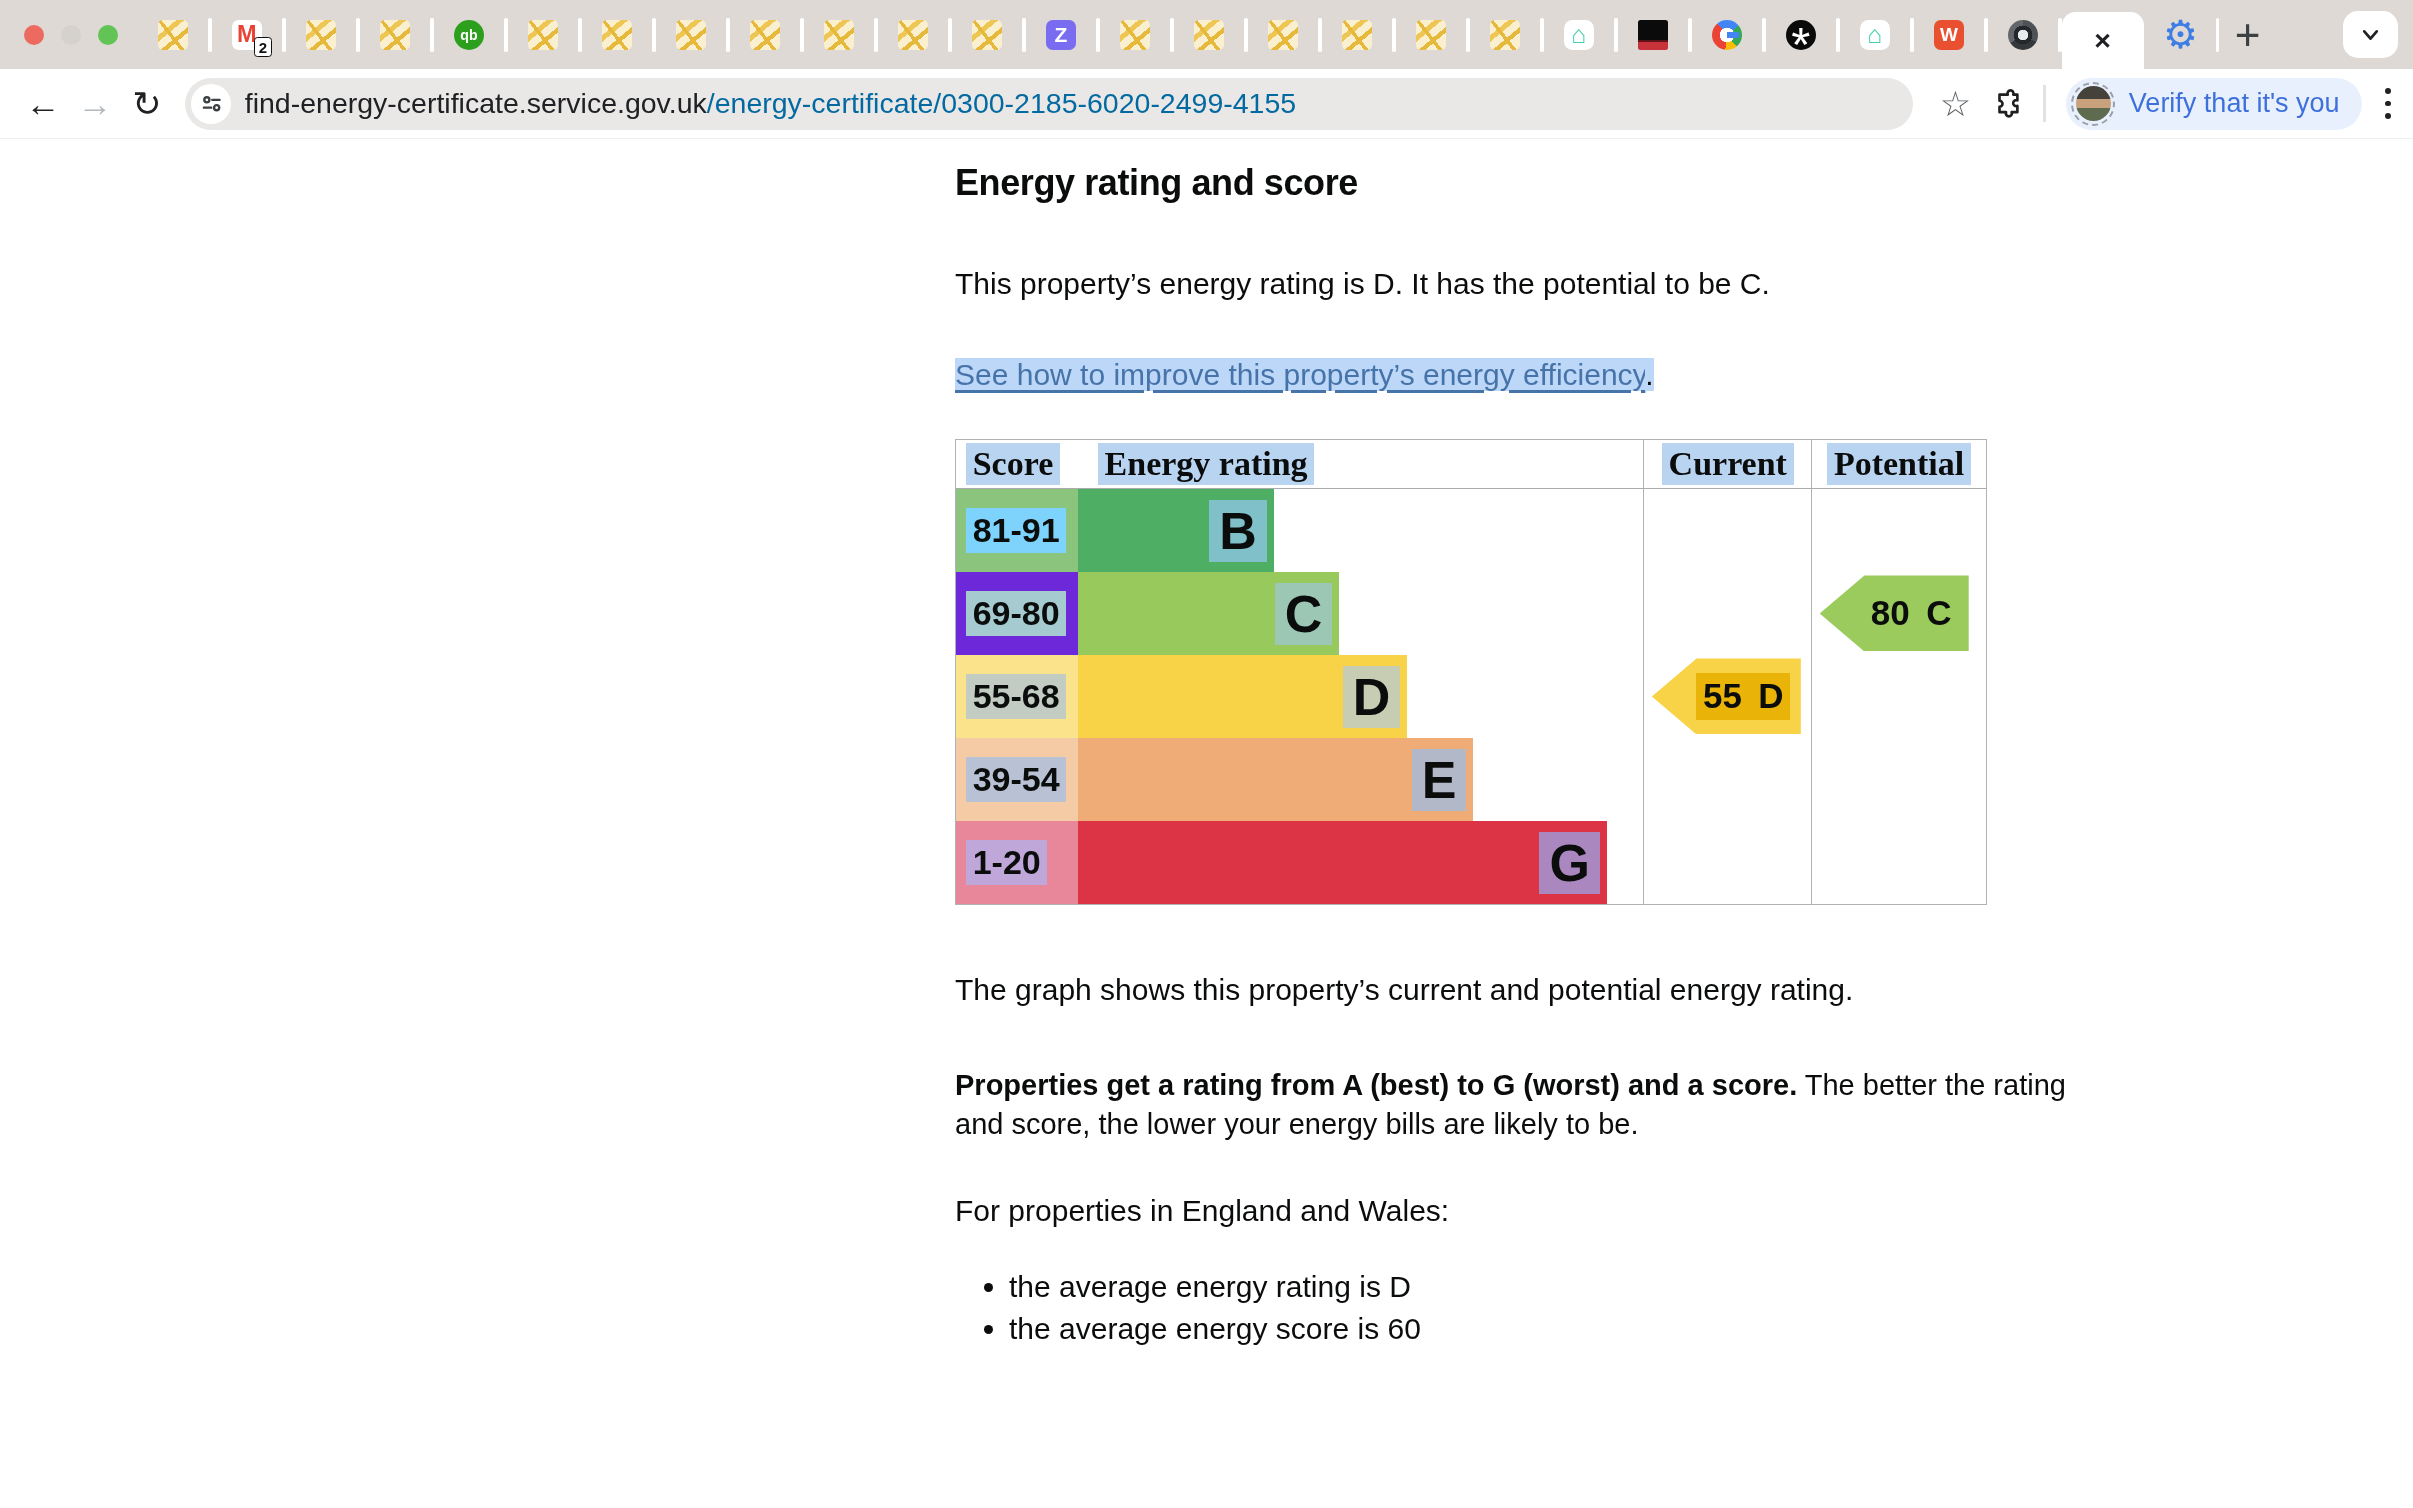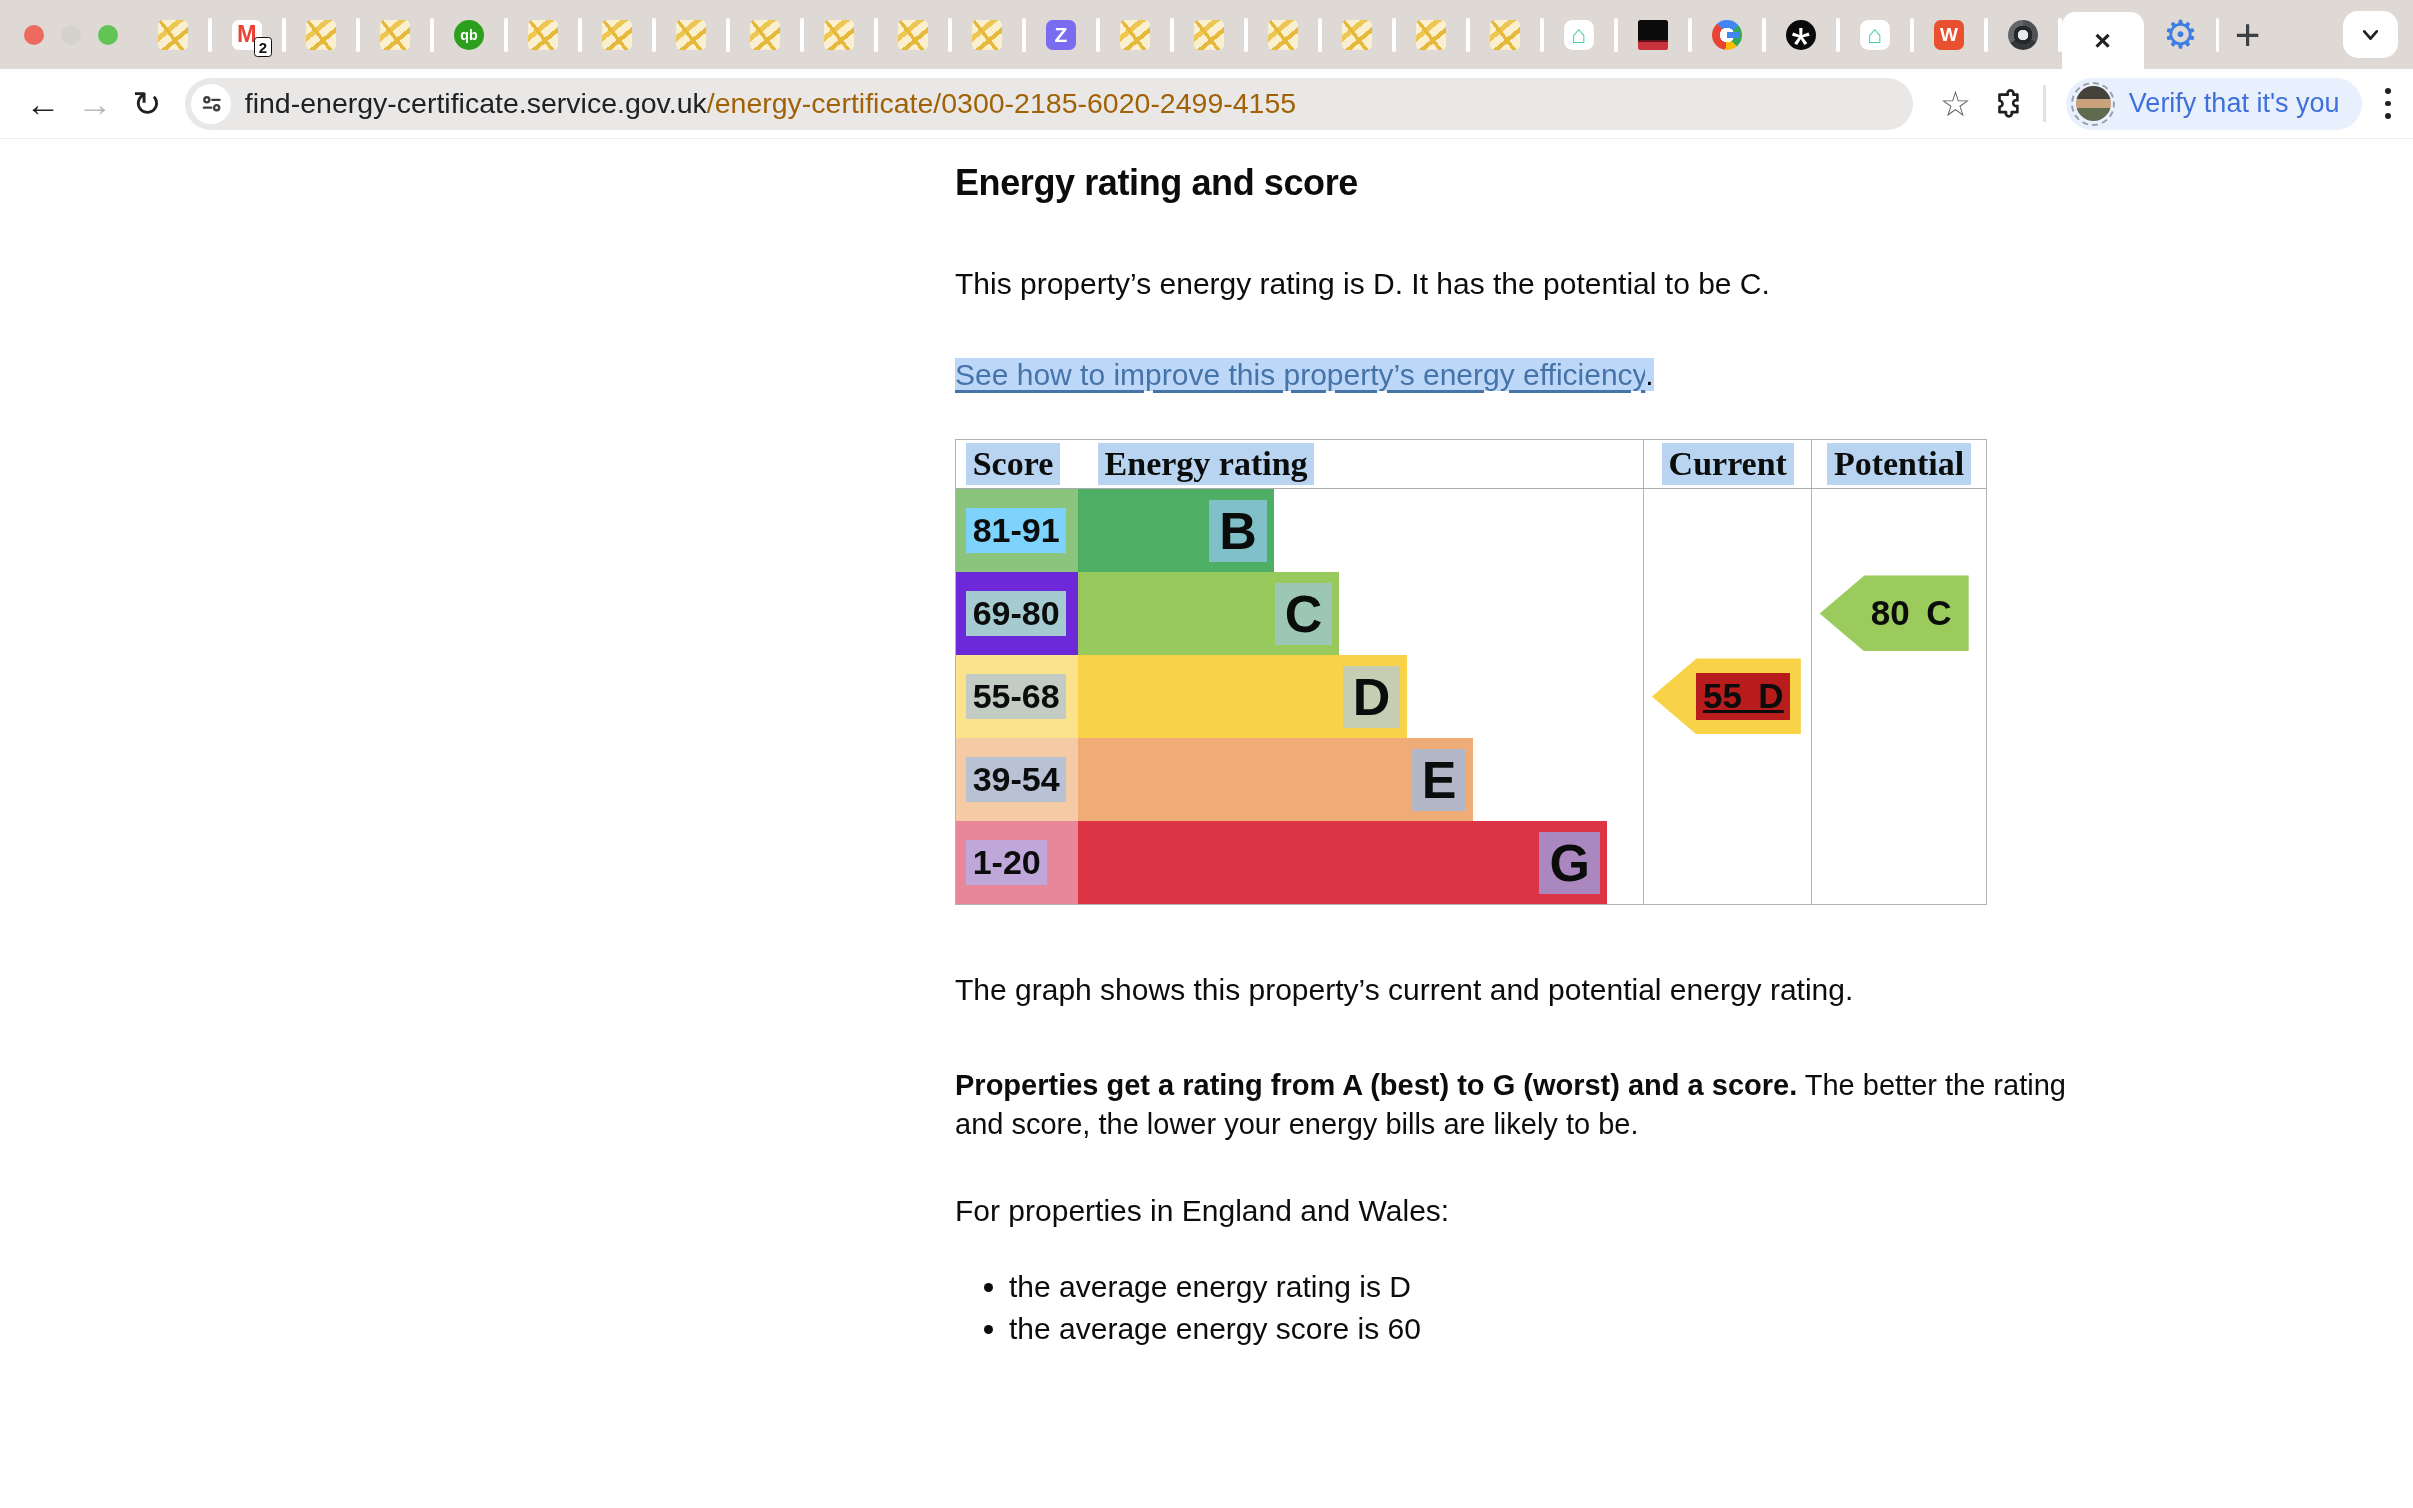--- a/index.html
+++ b/index.html
@@ -61,21 +61,21 @@
   .toolbar { height:70px; background:#fff; display:flex; align-items:center; padding:0 17px;
              border-bottom:0.8px solid #ECEEF0; }
   .navbtn { width:52px; text-align:center; font-size:35px; color:#202124; }
   .navbtn.fwd { color:#B4B9BE; }
   .urlpill { flex:1; height:52px; background:#E9E8E6; border-radius:26px; margin:0 18.4px 0 11.7px;
              display:flex; align-items:center; padding-left:6.7px; }
   .tunecircle { width:40px; height:40px; border-radius:50%; background:#fff; display:flex;
                 align-items:center; justify-content:center; margin-right:13.4px; }
   .urltext { font-size:28.5px; white-space:nowrap; overflow:hidden; }
   .url-domain { color:#202124; }
-  .url-path { color:#a16207;text-align:center; }
+  .url-path { color:#0369a1;text-align:center; }
   .star { font-size:35px; color:#5F6368; margin:0 22px 0 8.4px; }
   .puzzle { margin-right:20px; display:flex; }
   .vsep { width:2.5px; height:37px; background:#E4E1DE; margin-right:20px; }
   .chip { height:52px; background:#E8F0FE; border-radius:26px; display:flex; align-items:center;
           padding:0 22px 0 5.9px; }
   .avatar-ring { width:44px; height:44px; border-radius:50%; border:2.5px dashed #9AA0A6;
                  display:flex; align-items:center; justify-content:center; margin-right:13.4px; }
   .avatar { width:35px; height:35px; border-radius:50%;
             background: linear-gradient(180deg,#44423A 0 38%, #C9A27D 38% 62%, #5E6B4F 62%); }
   .chip-label { font-size:27px; color:#3E70DB; }
@@ -320,21 +320,21 @@
           <div class="epc-score" style="background: rgb(250, 227, 138);">
             <span class="score-hl" style="background: rgb(194, 204, 195);">55-68</span>
           </div>
           <div class="epc-ratingcell">
             <div class="epc-bar" style="background: rgb(248, 211, 71); width: 58.2%;">
               <span class="epc-letter" style="background: rgb(198, 205, 178);">D</span>
             </div>
           </div>
           <div class="epc-cur">
             <div class="epc-arrow" style="background: rgb(248, 211, 71);">
-              <span class="arrow-label" style="background: #b91c1c; text-decoration: underline;">55 D</span>
+              <span class="arrow-label" style="background: #eab308;">55 D</span>
             </div>
           </div>
           <div class="epc-pot"></div>
         </div>
         <div class="epc-row">
           <div class="epc-score" style="background: rgb(244, 203, 164);">
             <span class="score-hl" style="background: rgb(185, 193, 212);">39-54</span>
           </div>
           <div class="epc-ratingcell">
             <div class="epc-bar" style="background: rgb(240, 172, 119); width: 69.9%;">

